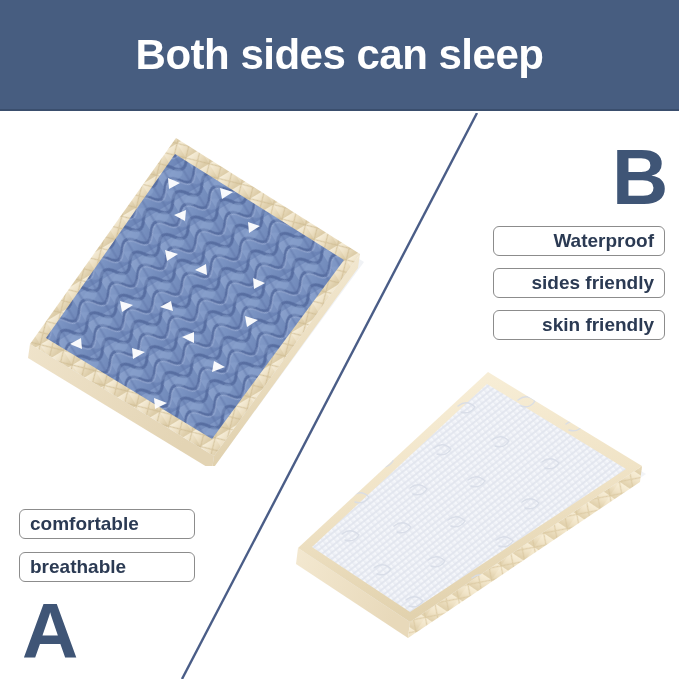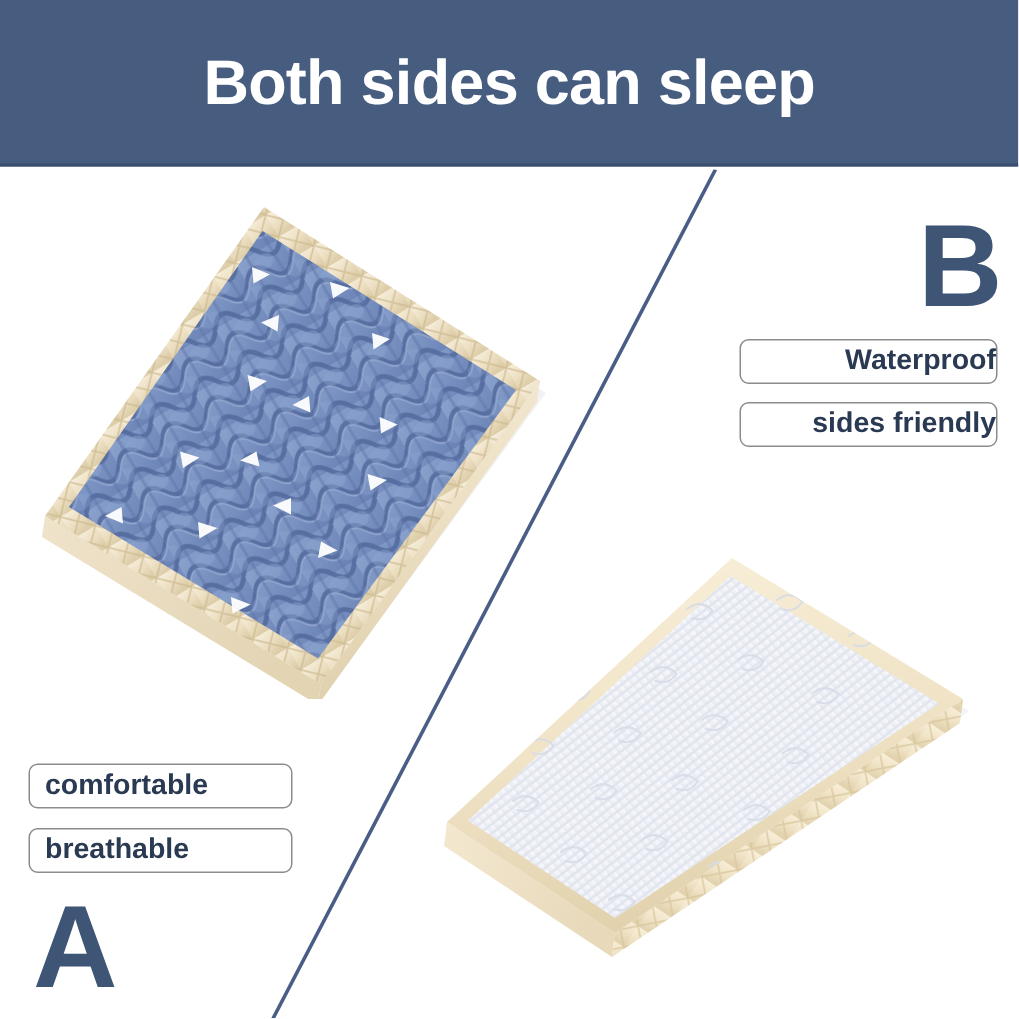--- a/index.html
+++ b/index.html
@@ -61,21 +61,21 @@
     background: #ffffff;
     display: flex;
     align-items: center;
     color: #2b3a53;
     font-size: 19px;
     font-weight: 600;
     font-family: "Liberation Sans", sans-serif;
     white-space: nowrap;
   }
   .badge.left-group  { left: 19px;  width: 176px; padding-left: 10px;  justify-content: flex-start; }
-  .badge.right-group { left: 493px; width: 172px; justify-content: flex-end; }
+  .badge.right-group { left: 493px; width: 172px; padding-right: 10px; justify-content: flex-end; }
 
   #badge-soft        { top: 466px; }
   #badge-comfortable { top: 509px; }
   #badge-breathable  { top: 552px; }
 
   #badge-waterproof     { top: 226px; }
   #badge-spine-friendly { top: 268px; }
   #badge-skin-friendly  { top: 310px; }
 
   
@@ -246,16 +246,17 @@
     <line x1="477" y1="0" x2="182" y2="566" stroke="#4a5d87" stroke-width="2.4"></line>
   </svg>
 
   <div class="badge left-group" id="badge-breathable">breathable</div>
   <div class="badge left-group" id="badge-comfortable">comfortable</div>
 
   <div class="side-letter" id="letter-a">A</div>
 
   <div class="badge right-group" id="badge-waterproof">Waterproof</div>
   <div class="badge right-group" id="badge-spine-friendly">sides friendly</div>
+  <div class="badge right-group" id="badge-skin-friendly">skin friendly</div>
 
   <div class="side-letter" id="letter-b">B</div>
 
 </div>
 
 </body></html>

